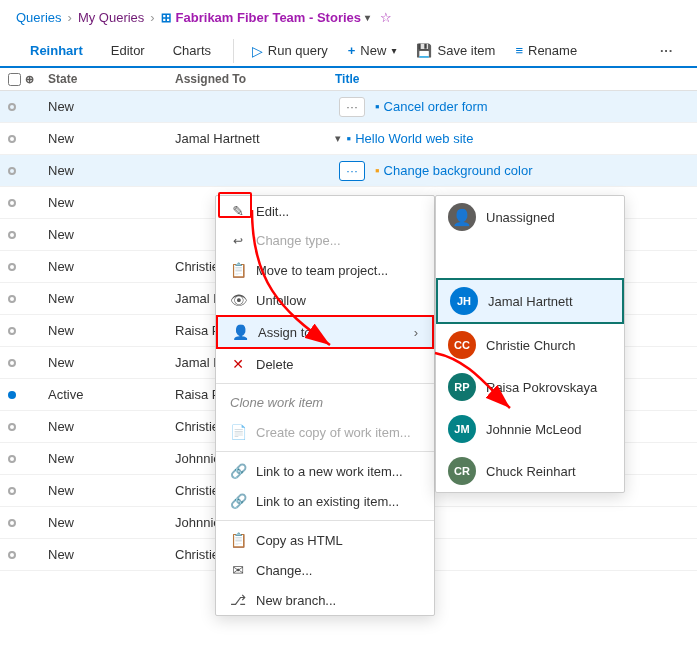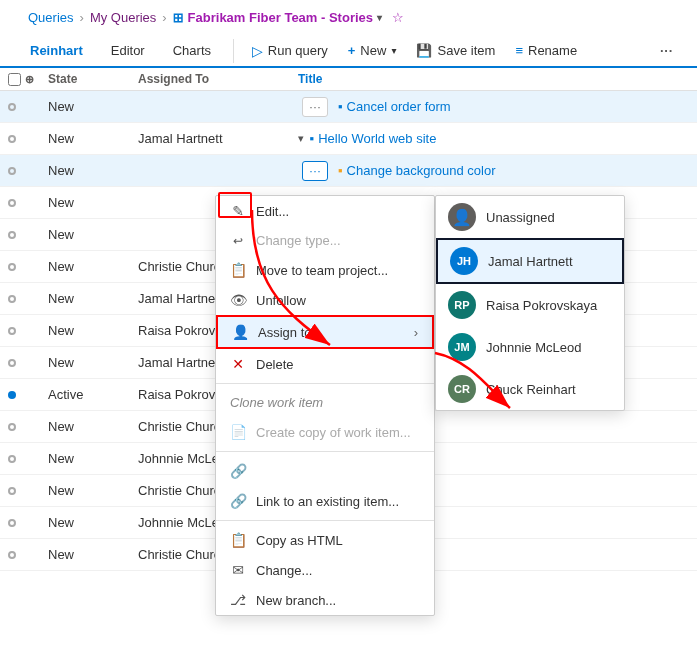--- a/index.html
+++ b/index.html
@@ -21,21 +21,21 @@
     .run-icon { color: #0078d4; font-size: 14px; }
     .plus-icon { color: #0078d4; font-weight: bold; }
     .save-icon { color: #999; }
     .toolbar-more { margin-left: auto; padding: 6px 8px; cursor: pointer; font-weight: bold; color: #555; }
 
     
     .table-container { width: 100%; }
     .table-header { display: flex; align-items: center; background: #fff; border-bottom: 1px solid #e0e0e0; padding: 4px 8px; font-size: 12px; font-weight: 600; color: #605e5c; }
     .col-check { width: 40px; display: flex; align-items: center; gap: 4px; }
     .col-state { width: 90px; }
-    .col-assigned { width: 160px; }
+    .col-assigned { width: 160px; margin-left: 37px; }
     .col-title { flex: 1; color: #0078d4; }
 
     .table-row { display: flex; align-items: center; padding: 4px 8px; border-bottom: 1px solid #f0f0f0; min-height: 32px; font-size: 13px; }
     .table-row.highlighted { background: #e8f4fd; }
     .table-row.active-row { background: #e8f4fd; }
 
     .state-dot { width: 8px; height: 8px; border-radius: 50%; display: inline-block; margin-right: 6px; }
     .dot-new { background: #ccc; border: 1.5px solid #aaa; background: transparent; border: 2px solid #aaa; }
     .dot-active { background: #0078d4; }
 
@@ -126,21 +126,21 @@
       border: 2px solid red;
       border-radius: 2px;
       pointer-events: none;
       z-index: 200;
     }
   </style>
 </head>
 <body>
 
 <div class="breadcrumb">
-  <a style="color:#0078d4;text-decoration:none;margin-left:12px;">Queries</a>
+  <a style="color:#0078d4;text-decoration:none;">Queries</a>
   <span class="sep">›</span>
   <a style="color:#701a75;text-decoration:none;">My Queries</a>
   <span class="sep">›</span>
   <span class="current">
     <span style="color:#0078d4;">⊞</span>
     <span>Fabrikam Fiber Team - Stories</span>
     <span style="color:#555;font-size:10px;">▾</span>
   </span>
   <span class="star-icon">☆</span>
 </div>
@@ -355,20 +355,21 @@
   <div class="menu-item disabled">
     <span style="font-style:italic;color:#888;">Clone work item</span>
   </div>
   <div class="menu-item disabled">
     <span class="menu-icon">📄</span>
     <span>Create copy of work item...</span>
   </div>
   <div class="menu-separator"></div>
   <div class="menu-item">
     <span class="menu-icon">🔗</span>
+    <span>Link to a new work item...</span>
   </div>
   <div class="menu-item">
     <span class="menu-icon">🔗</span>
     <span>Link to an existing item...</span>
   </div>
   <div class="menu-separator"></div>
   <div class="menu-item">
     <span class="menu-icon">📋</span>
     <span>Copy as HTML</span>
   </div>
@@ -382,23 +383,27 @@
   </div>
 </div>
 
 <div class="assign-submenu">
   <div class="assign-item">
     <div class="avatar avatar-unassigned">
       <span style="font-size:16px;color:white;">👤</span>
     </div>
     <span>Unassigned</span>
   </div>
-  <div class="assign-item selected" style="border:2px solid #0f172a;background:#e8f4ff;">
+  <div class="assign-item selected" style="border:2px solid #0f766e;background:#e8f4ff;margin-top:40px;">
     <div class="avatar avatar-jamal">JH</div>
     <span>Jamal Hartnett</span>
+  </div>
+  <div class="assign-item">
+    <div class="avatar avatar-christie">CC</div>
+    <span>Christie Church</span>
   </div>
   <div class="assign-item">
     <div class="avatar avatar-raisa">RP</div>
     <span>Raisa Pokrovskaya</span>
   </div>
   <div class="assign-item">
     <div class="avatar avatar-johnnie">JM</div>
     <span>Johnnie McLeod</span>
   </div>
   <div class="assign-item">

